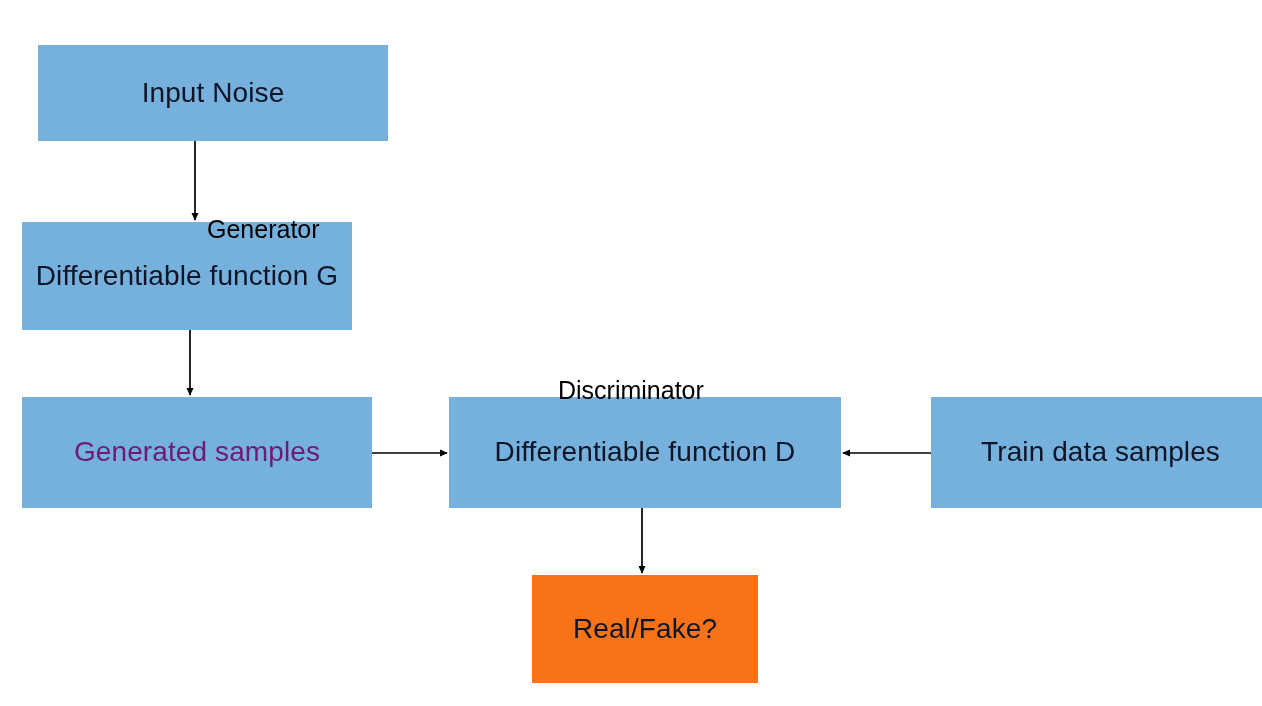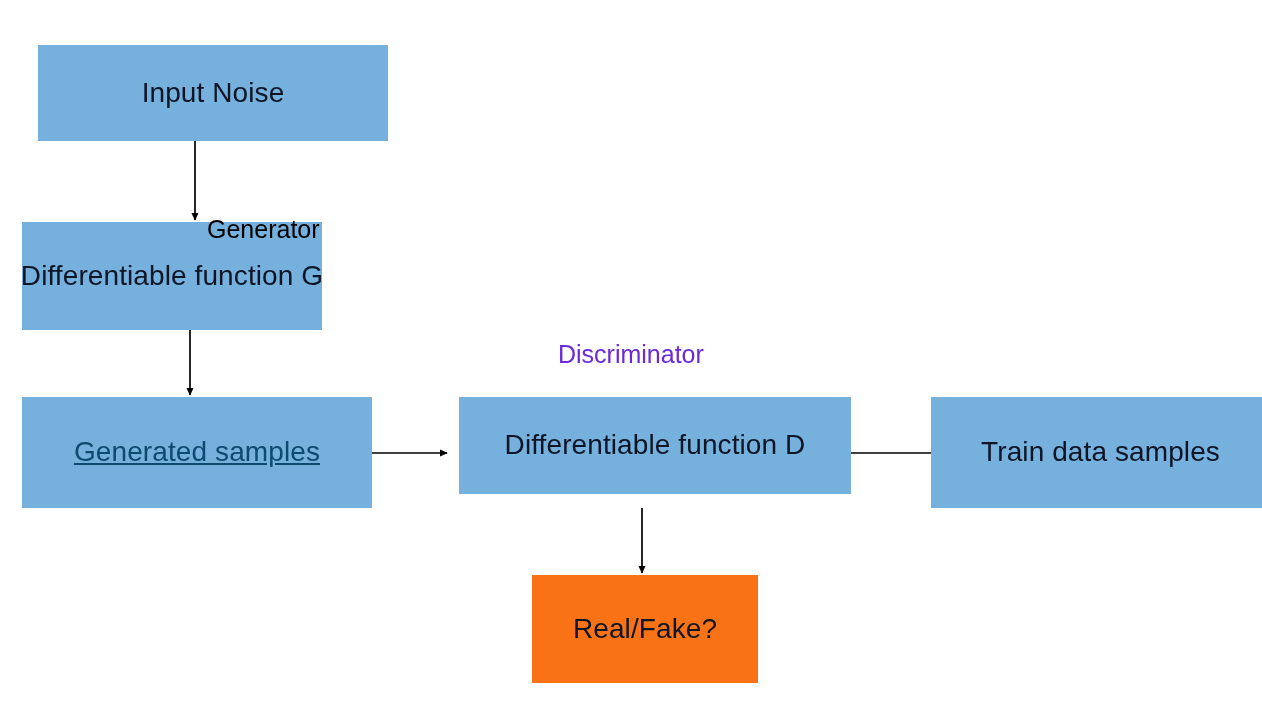--- a/index.html
+++ b/index.html
@@ -75,36 +75,36 @@
         <line x1="372" y1="453" x2="447" y2="453" stroke="#000000" marker-end="url(#arrowhead)"></line>
         <line x1="931" y1="453" x2="843" y2="453" stroke="#000000" marker-end="url(#arrowhead)"></line>
         <line x1="642" y1="508" x2="642" y2="573" stroke="#000000" marker-end="url(#arrowhead)"></line>
       </g>
   </svg>
 
   <div class="node" style="left: 22px; top: 45px; width: 350px; height: 96px; background: rgb(118, 176, 221); color: rgb(13, 21, 38); margin-left: 16px;">
     <span>Input Noise</span>
   </div>
 
-  <div class="node" style="left: 22px; top: 222px; width: 300px; height: 108px; background: rgb(118, 176, 221); color: rgb(13, 21, 38);">
+  <div class="node" style="left: 22px; top: 222px; width: 330px; height: 108px; background: rgb(118, 176, 221); color: rgb(13, 21, 38);">
     <span>Differentiable function G</span>
   </div>
 
-  <div class="node" style="left: 22px; top: 397px; width: 350px; height: 111px; background: rgb(118, 176, 221); color: #0c4a6e; text-decoration: underline;">
+  <div class="node" style="left: 22px; top: 397px; width: 350px; height: 111px; background: rgb(118, 176, 221); color: #701a75;">
     <span>Generated samples</span>
   </div>
 
-  <div class="node" style="left: 449px; top: 397px; width: 392px; height: 97px; background: rgb(118, 176, 221); color: rgb(13, 21, 38); margin-left: 10px;">
+  <div class="node" style="left: 449px; top: 397px; width: 392px; height: 111px; background: rgb(118, 176, 221); color: rgb(13, 21, 38);">
     <span>Differentiable function D</span>
   </div>
 
   <div class="node" style="left: 931px; top: 397px; width: 339px; height: 111px; background: rgb(118, 176, 221); color: rgb(13, 21, 38);">
     <span>Train data samples</span>
   </div>
 
   <div class="node" style="left: 532px; top: 575px; width: 226px; height: 108px; background: #f97316; color: rgb(13, 21, 38);">
     <span>Real/Fake?</span>
   </div>
 
   <div class="edge-label" style="left: 207px; top: 190px; color: rgb(0, 0, 0); margin-top: 27px;">Generator</div>
-  <div class="edge-label" style="left: 558px; top: 342px; color: #6d28d9;">Discriminator</div>
+  <div class="edge-label" style="left: 558px; top: 378px; color: #000000;">Discriminator</div>
 
 </div>
 
 </body></html>

